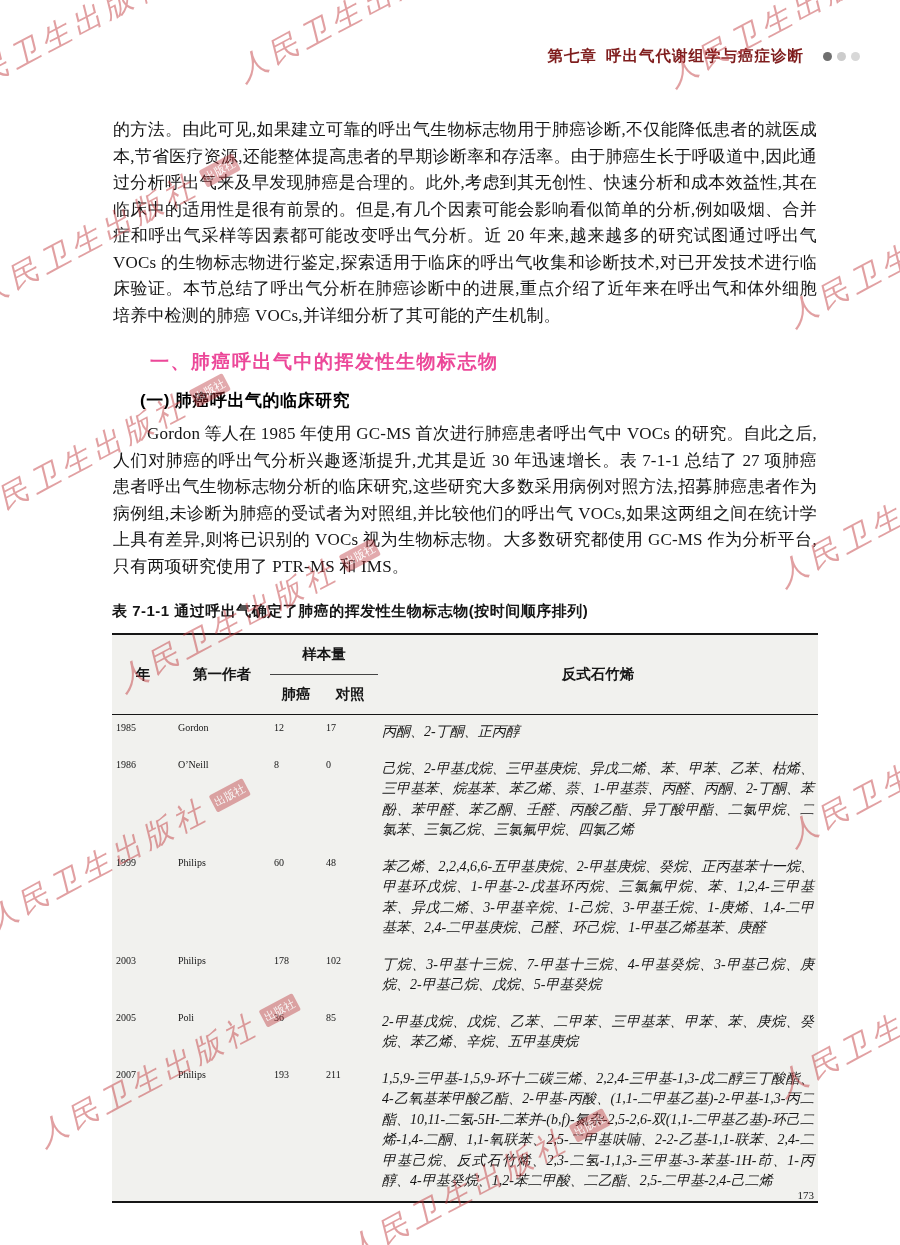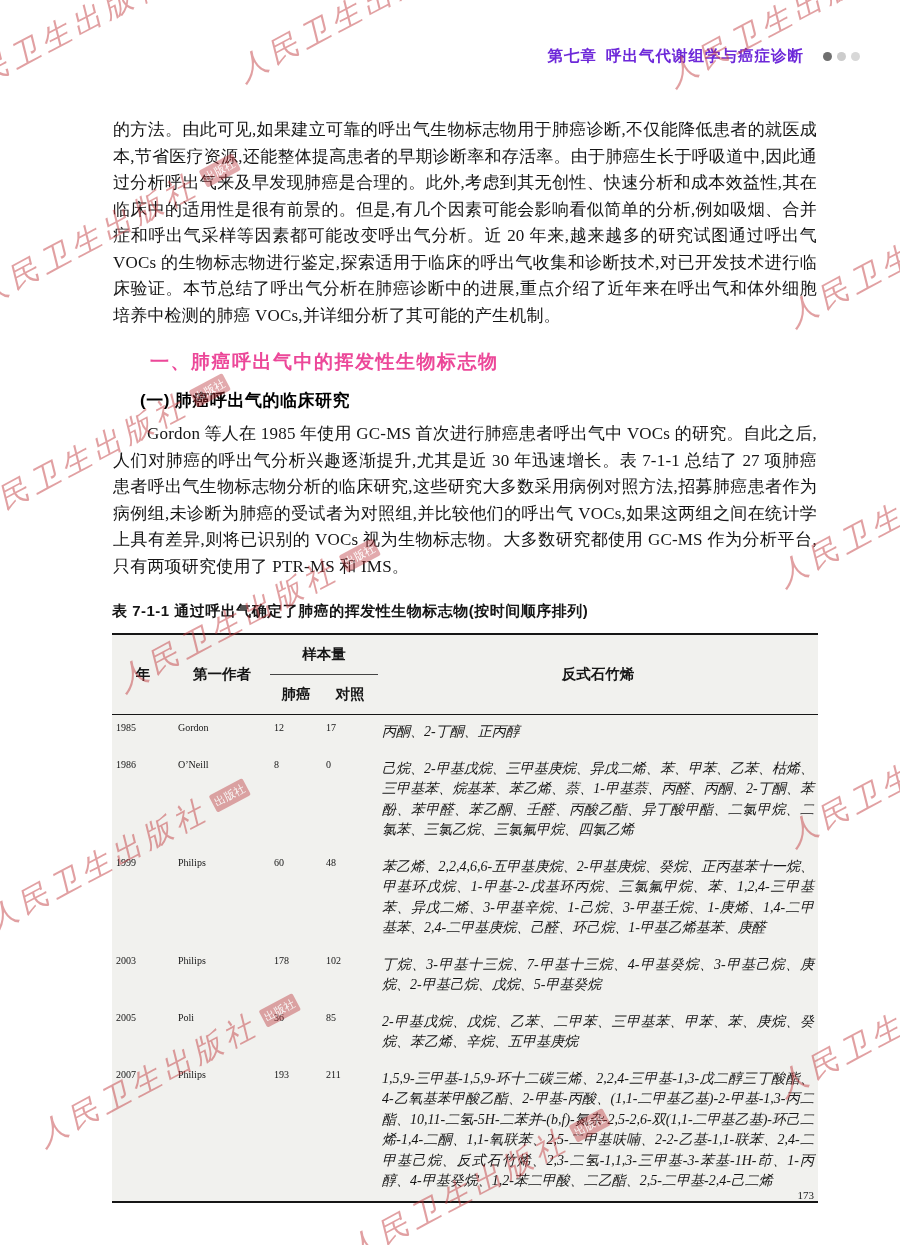--- a/index.html
+++ b/index.html
@@ -7,21 +7,21 @@
     position:relative;width:900px;height:1245px;margin:0 auto;
     background:#ffffff;overflow:hidden;color:#151515;
     font-family:"Liberation Serif","DejaVu Serif",serif;
   }
 
   
   .running-header{
     position:absolute;top:46px;right:40px;z-index:3;
     display:flex;align-items:center;gap:9px;
     font-family:"Liberation Sans","DejaVu Sans",sans-serif;
-    font-weight:bold;font-size:15.5px;color:#6d28d9;letter-spacing:1px;
+    font-weight:bold;font-size:15.5px;color:#7f1d1d;letter-spacing:1px;
   }
   .dots{display:flex;gap:5px;margin-left:10px;align-items:center;}
   .dot{width:9px;height:9px;border-radius:50%;}
   .dot1{background:#6f6f6f;}
   .dot2{background:#cccccc;}
   .dot3{background:#d8d8d8;}
 
   
   .content{position:absolute;left:112px;top:116px;width:706px;z-index:3;}
   p.body{font-size:17px;line-height:26.5px;text-align:justify;margin:1px;letter-spacing:0.2px;}

